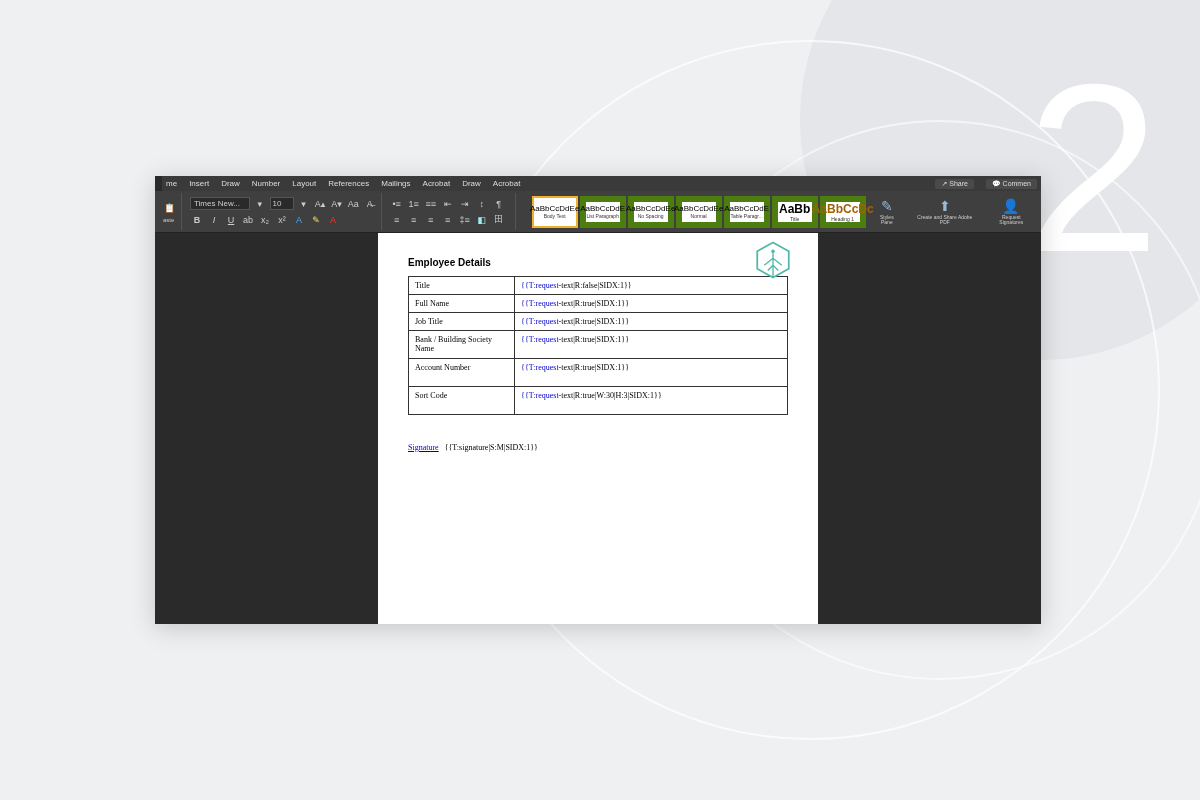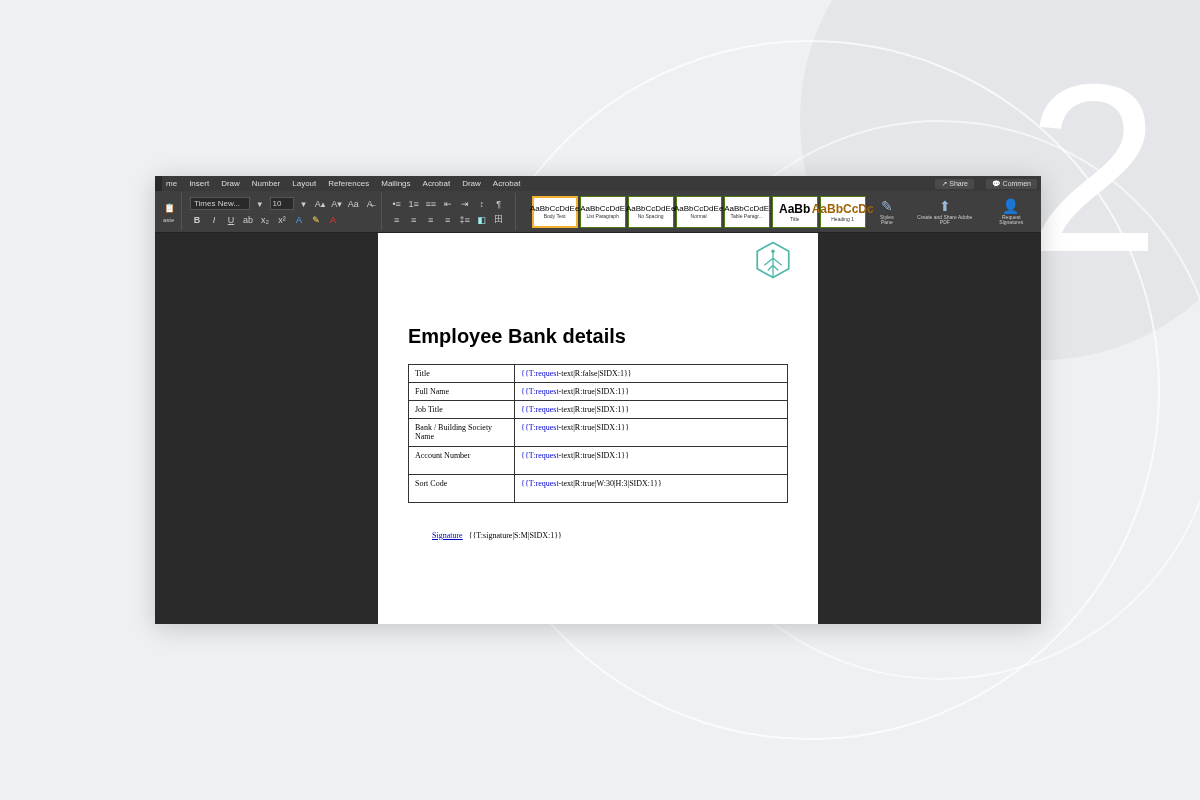--- a/index.html
+++ b/index.html
@@ -20,41 +20,41 @@
 
 
 .ribbon { height:42px; background:#3f3f3f; display:flex; align-items:center; padding:2px 4px; gap:4px; border-bottom:1px solid #222; }
 .rgroup { display:flex; flex-direction:column; gap:2px; padding:0 4px; border-right:1px solid #555; height:100%; justify-content:center; }
 .rrow { display:flex; align-items:center; gap:3px; }
 .ricon { width:14px; height:14px; display:flex; align-items:center; justify-content:center; color:#ccc; font-size:9px; cursor:pointer; }
 .fontsel { background:#2a2a2a; color:#ccc; border:1px solid #555; font-size:8px; padding:1px 3px; width:60px; }
 .sizesel { background:#2a2a2a; color:#ccc; border:1px solid #555; font-size:8px; padding:1px 2px; width:24px; }
 
 .styles-strip { display:flex; gap:2px;margin-left:12px; }
-.style-box { width:46px; height:32px; background:#fff; border:1px solid #4d7c0f; display:flex; flex-direction:column; align-items:center; justify-content:center; cursor:pointer; }
+.style-box { width:46px; height:32px; background:#fff; border:6px solid #4d7c0f; display:flex; flex-direction:column; align-items:center; justify-content:center; cursor:pointer; }
 .style-box.sel { border:2px solid #f0b030; }
 .style-box .sample { font-size:8px; color:#000; }
 .style-box .lbl { font-size:5px; color:#333; }
 
 .acro { display:flex; flex-direction:column; align-items:center; gap:1px; padding:0 4px; cursor:pointer; }
 .acro-icon { font-size:14px; color:#9bb8d8; }
 .acro-lbl { font-size:5px; color:#ccc; text-align:center; line-height:1.1; }
 
 
 .docwrap { position:absolute; left:0; right:0; top:57px; bottom:0; background:#2a2a2a; display:flex; justify-content:center; overflow:hidden; }
 .page { width:440px; min-height:600px; background:#fff; margin-top:0; padding:24px 30px; font-family:'Times New Roman',Times,serif; font-size:10px; color:#000; position:relative; }
 .logo { position:absolute; right:24px; top:6px; }
 .doc-h1 { font-size:20px; font-weight:bold; margin-bottom:16px; margin-top:68px; font-family:Arial,Helvetica,sans-serif; }
 .doc-h2 { font-size:10px; font-weight:bold; margin-bottom:8px; font-family:Arial,Helvetica,sans-serif; }
 .doc-table { width:100%; border-collapse:collapse; }
 .doc-table td { border:1px solid #333; padding:4px 6px; vertical-align:top; font-size:8px; }
 .doc-table td:first-child { width:28%; }
 .fld { color:#0000cc; }
 .sigrow { margin-top:28px; font-size:8px; }
-.sigrow .lk { color:#0000cc; text-decoration:underline;margin-left:24px; }
+.sigrow .lk { color:#0000cc; text-decoration:underline; }
 </style>
 </head>
 <body>
 
 <div class="bg-circle"></div>
 <div class="bg-ring1"></div>
 <div class="bg-ring2"></div>
 <div class="big-num">2</div>
 
 <div class="app-frame">
@@ -175,21 +175,21 @@
     </div>
   </div>
 
   <div class="docwrap">
     <div class="page">
       <svg class="logo" width="42" height="42" viewBox="0 0 48 48">
         <path d="M24 4 L42 14 L42 34 L24 44 L6 34 L6 14 Z" fill="none" stroke="#4fb8a8" stroke-width="2"></path>
         <path d="M24 14 L24 44 M24 22 L14 30 M24 22 L34 30 M24 30 L18 36 M24 30 L30 36" fill="none" stroke="#4fb8a8" stroke-width="1.5"></path>
         <circle cx="24" cy="14" r="2" fill="#4fb8a8"></circle>
       </svg>
-      <h1 class="doc-h1">Employee Bank details</h1>
+      <h2 class="doc-h2">Employee Details</h2>
       <table class="doc-table">
         <tbody id="doc-rows">
             <tr>
               <td style="height:18px">Title</td>
               <td><span class="fld">{{T:request</span>-text|R:false|SIDX:1}}</td>
             </tr>
             <tr>
               <td style="height:18px">Full Name</td>
               <td><span class="fld">{{T:request</span>-text|R:true|SIDX:1}}</td>
             </tr>

